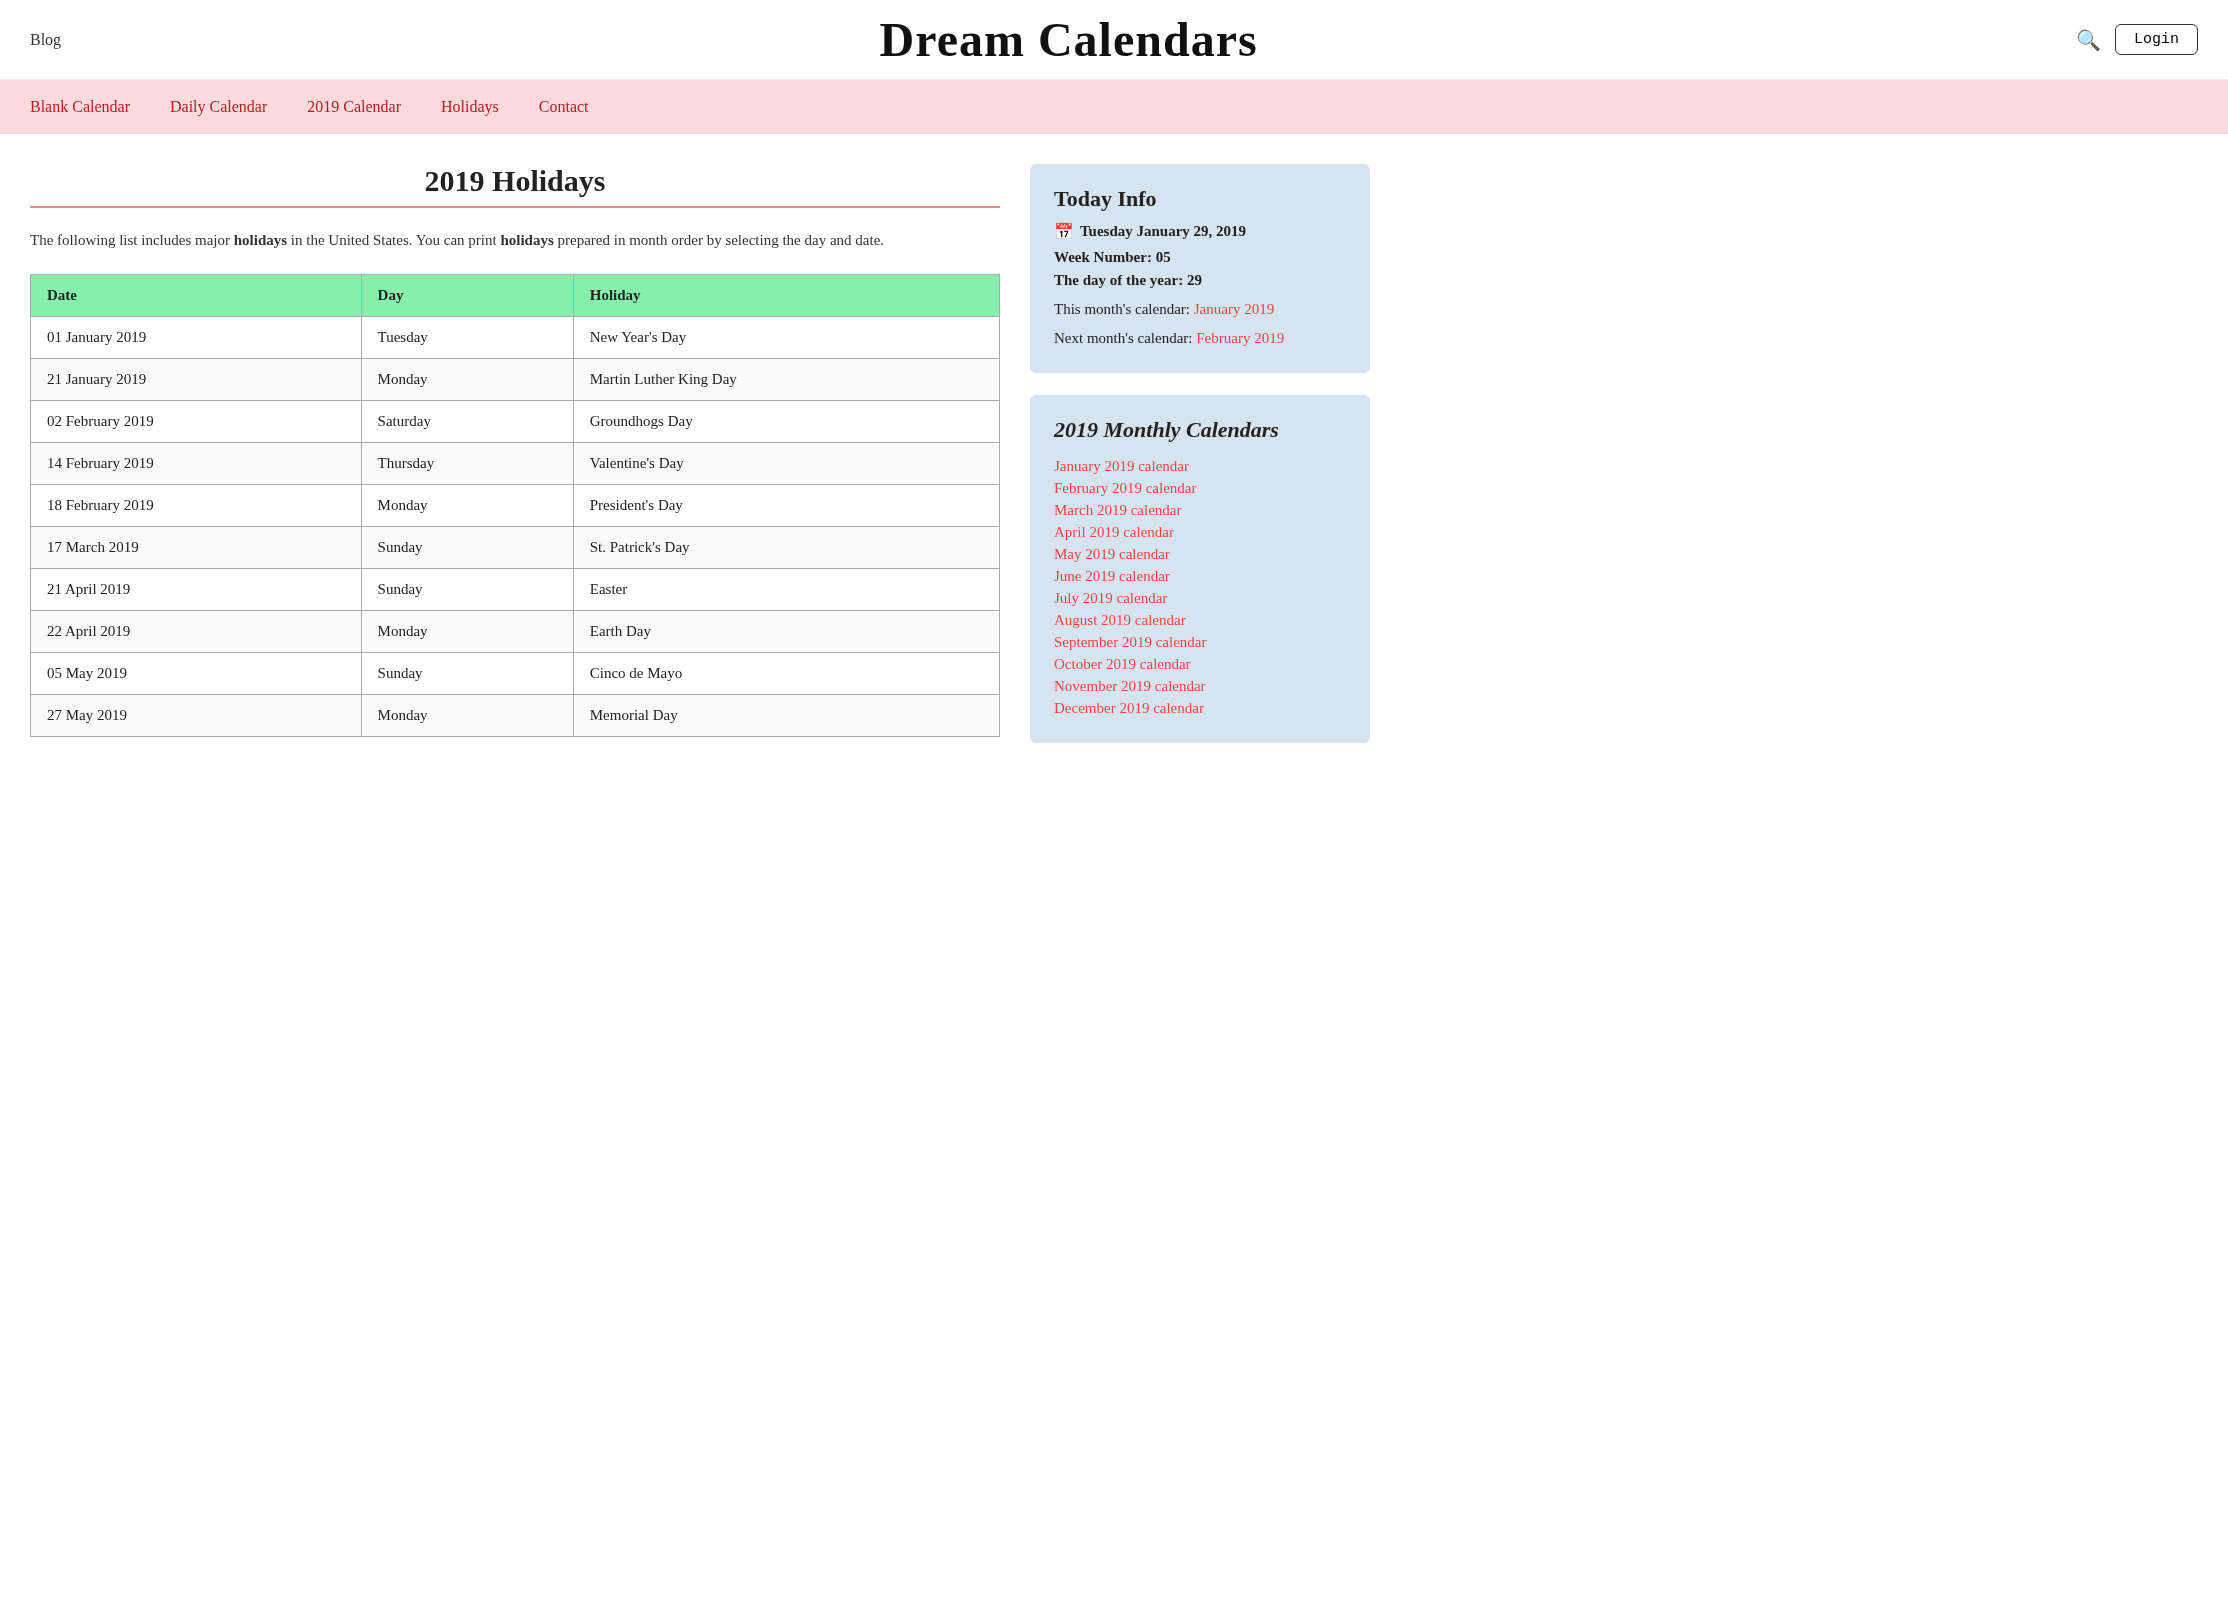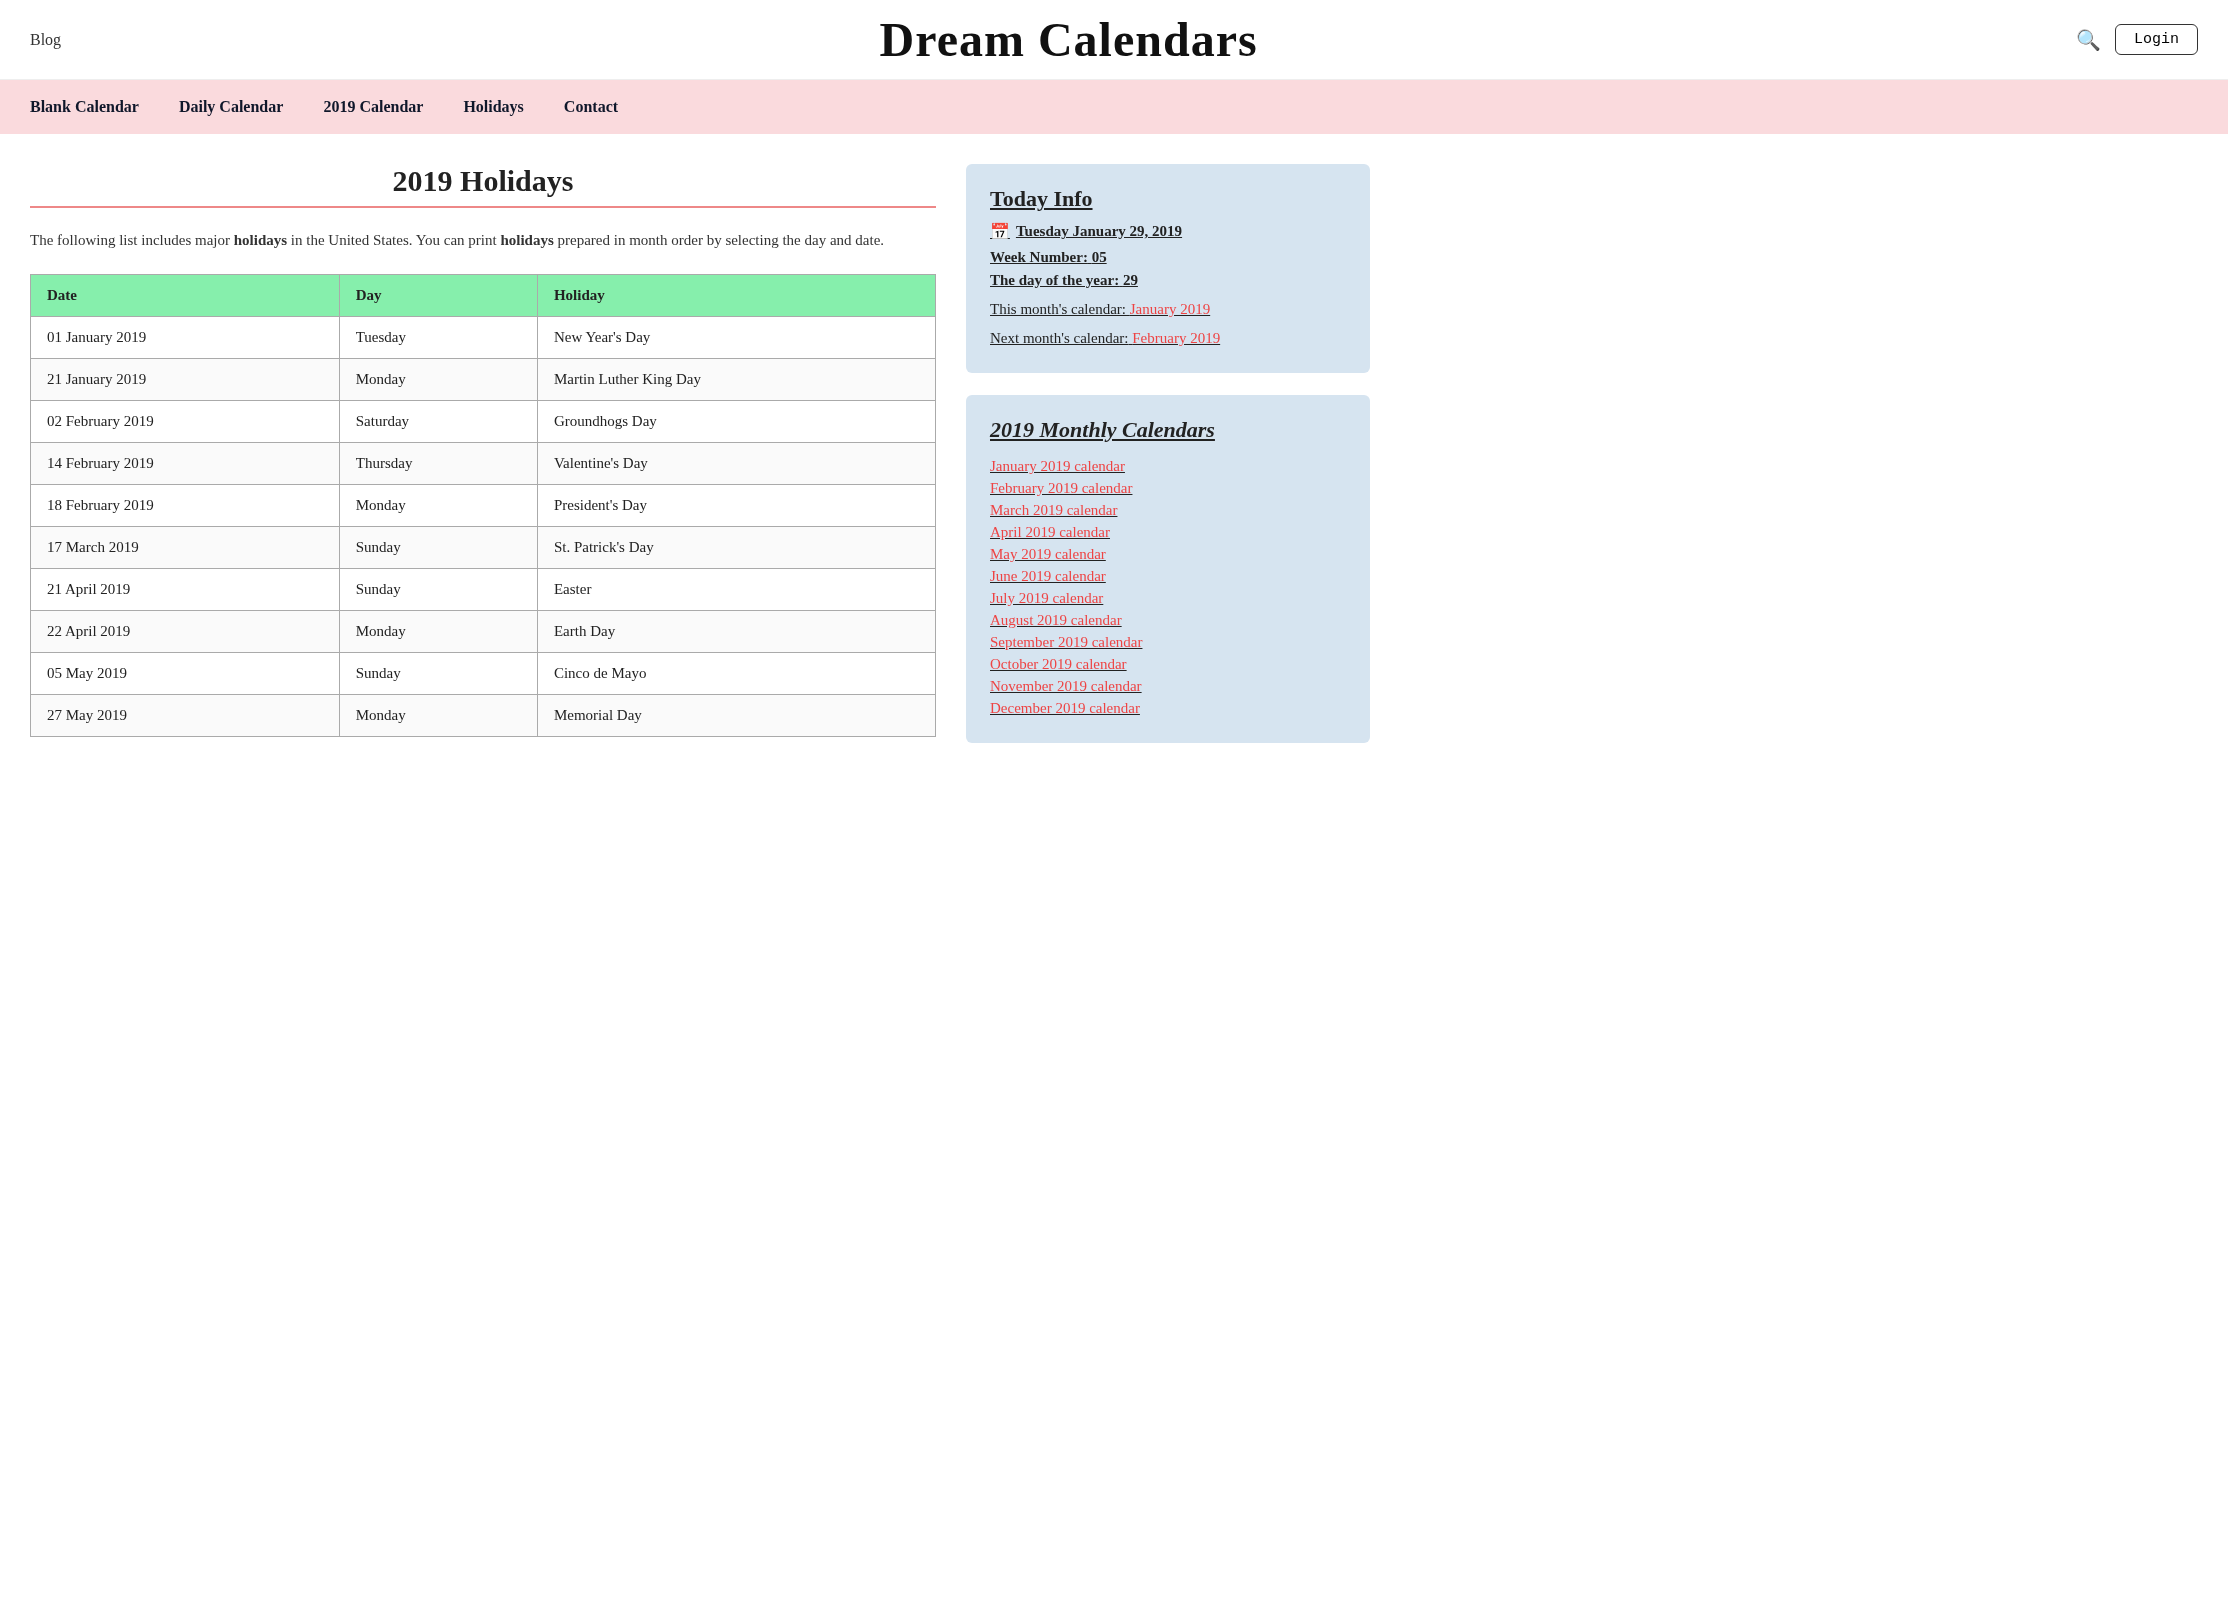--- a/index.html
+++ b/index.html
@@ -8,27 +8,27 @@
     
     .header { display: flex; align-items: center; justify-content: space-between; padding: 12px 30px; border-bottom: 1px solid #eee; }
     .header-left { font-size: 16px; color: #333; }
     .header-title { font-size: 48px; font-weight: 700; letter-spacing: 1px; color: #111; }
     .header-right { display: flex; align-items: center; gap: 14px; }
     .search-icon-wrap { font-size: 20px; cursor: pointer; }
     .login-btn { border: 1.5px solid #333; padding: 6px 18px; font-size: 15px; background: #fff; cursor: pointer; border-radius: 6px; font-family: Liberation Mono, monospace; }
 
     
     .nav { background: #fadadd; display: flex; align-items: center; padding: 0 30px; }
-    .nav-item { padding: 18px 40px 18px 0; font-size: 16px; color: #0f172a; cursor: pointer; white-space: nowrap; font-weight: bold; }
+    .nav-item { padding: 18px 40px 18px 0; font-size: 16px; color: #b91c1c; cursor: pointer; white-space: nowrap; }
     .nav-item:first-child { padding-left: 0; }
 
     
     .main-layout { display: flex; gap: 30px; padding: 30px 30px 30px 30px; max-width: 1400px; }
     .content { flex: 1; min-width: 0; }
-    .sidebar { width: 404px; flex-shrink: 0; text-decoration: underline; }
+    .sidebar { width: 340px; flex-shrink: 0; }
 
     
     .page-title { text-align: center; font-size: 30px; font-weight: 700; margin-bottom: 8px; }
     .title-divider { border: none; border-top: 2px solid #e88; margin-bottom: 20px; }
 
     
     .intro-text { font-size: 15px; line-height: 1.6; margin-bottom: 22px; color: #333; }
 
     
     .holidays-table { width: 100%; border-collapse: collapse; font-size: 15px; }

